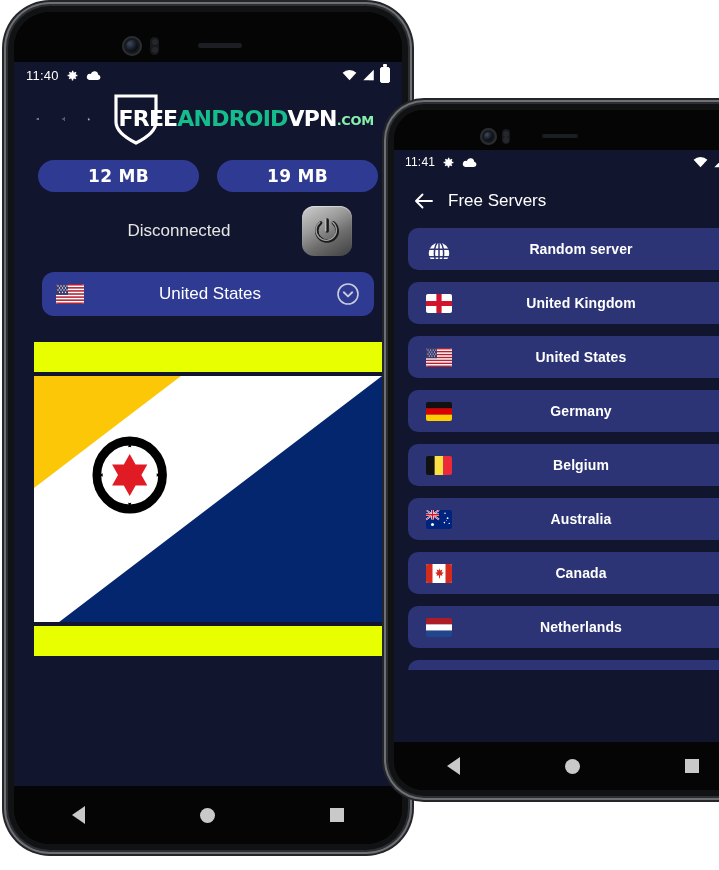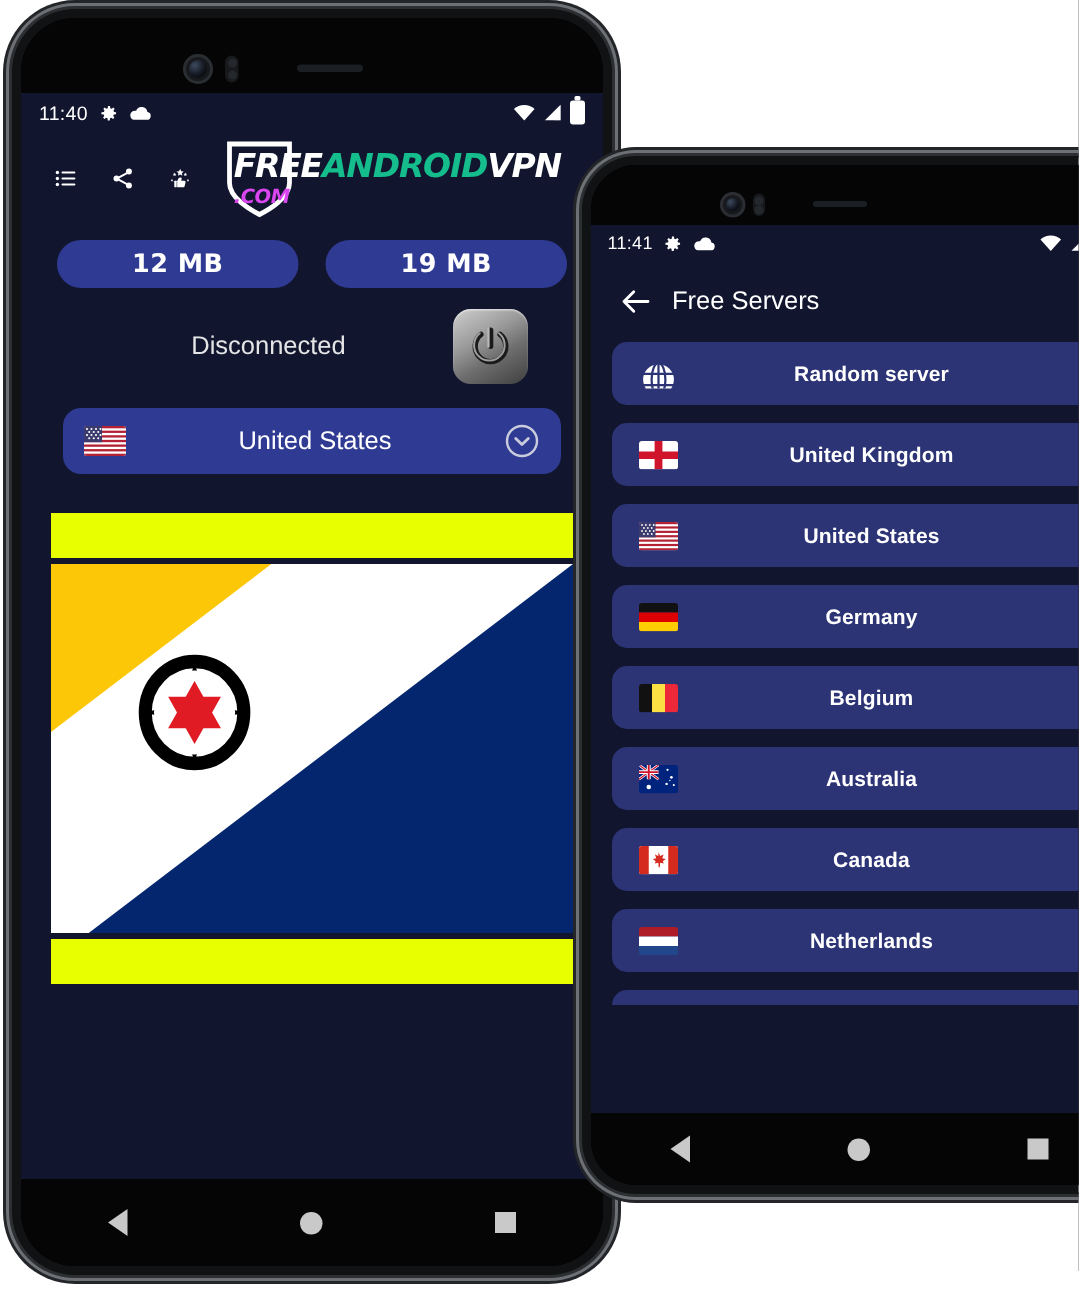--- a/index.html
+++ b/index.html
@@ -48,25 +48,25 @@
   .batt{width:8px;height:14px;border:1.6px solid #fff;border-radius:2px;position:relative;background:#fff;}
   .batt:before{content:"";position:absolute;left:50%;transform:translateX(-50%);top:-4px;
                width:4px;height:2.5px;background:#fff;border-radius:1px;}
 
   
   .app1{padding:0;}
   .topbar{display:flex;align-items:center;height:62px;padding:0 22px;}
   .topbar .ic{width:30px;height:30px;margin-right:22px;cursor:pointer;}
   .logo{margin-left:auto;display:flex;align-items:center;padding-right:6px;}
   .shield{width:46px;height:52px;margin-right:-40px;}
-  .logotext{display:flex;flex-direction:column;align-items:flex-start;line-height:1;font-style:italic;}
+  .logotext{display:flex;flex-direction:row;align-items:center;line-height:1;}
   .ltop{font-size:22px;font-weight:900;letter-spacing:-0.8px;font-family:"DejaVu Sans",sans-serif;}
   .ltop .w{color:#ffffff;}
   .ltop .g{color:#15bd8d;}
-  .lbot{font-size:13px;font-weight:900;color:#d946ef;letter-spacing:-0.3px;margin-top:2px;
+  .lbot{font-size:13px;font-weight:900;color:#86efac;letter-spacing:-0.3px;margin-top:2px;
         font-family:"DejaVu Sans",sans-serif;}
 
   .pills{display:flex;gap:18px;padding:10px 24px 0;}
   .pill{flex:1;height:32px;border-radius:16px;background:#2f3a93;display:flex;
         align-items:center;justify-content:center;color:#fff;font-size:17px;font-weight:700;
         font-family:"DejaVu Sans",sans-serif;letter-spacing:.3px;}
 
   .statusrow{display:flex;align-items:center;padding:14px 28px 0;}
   .statustext{color:#e5e5e5;font-size:17px;font-weight:400;flex:1;text-align:center;
               padding-left:14px;}

